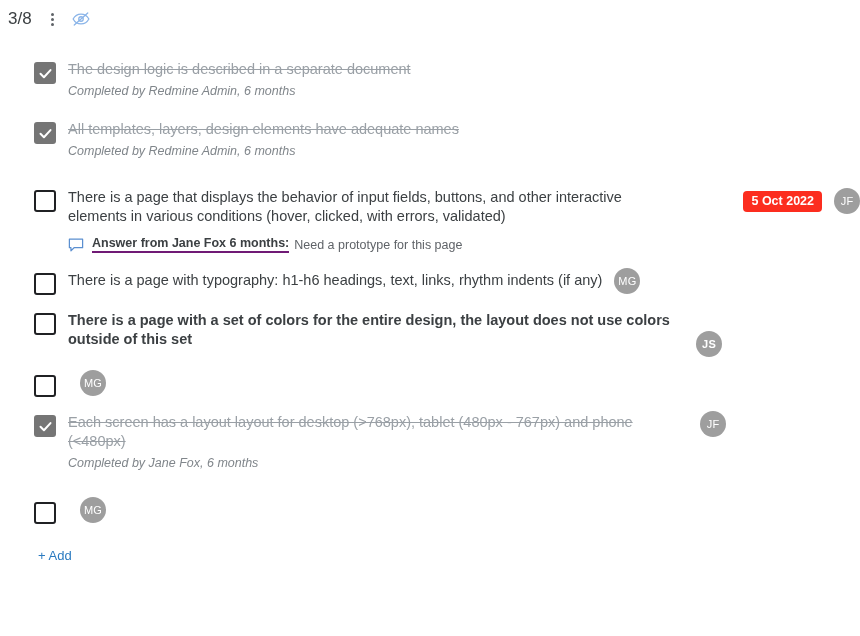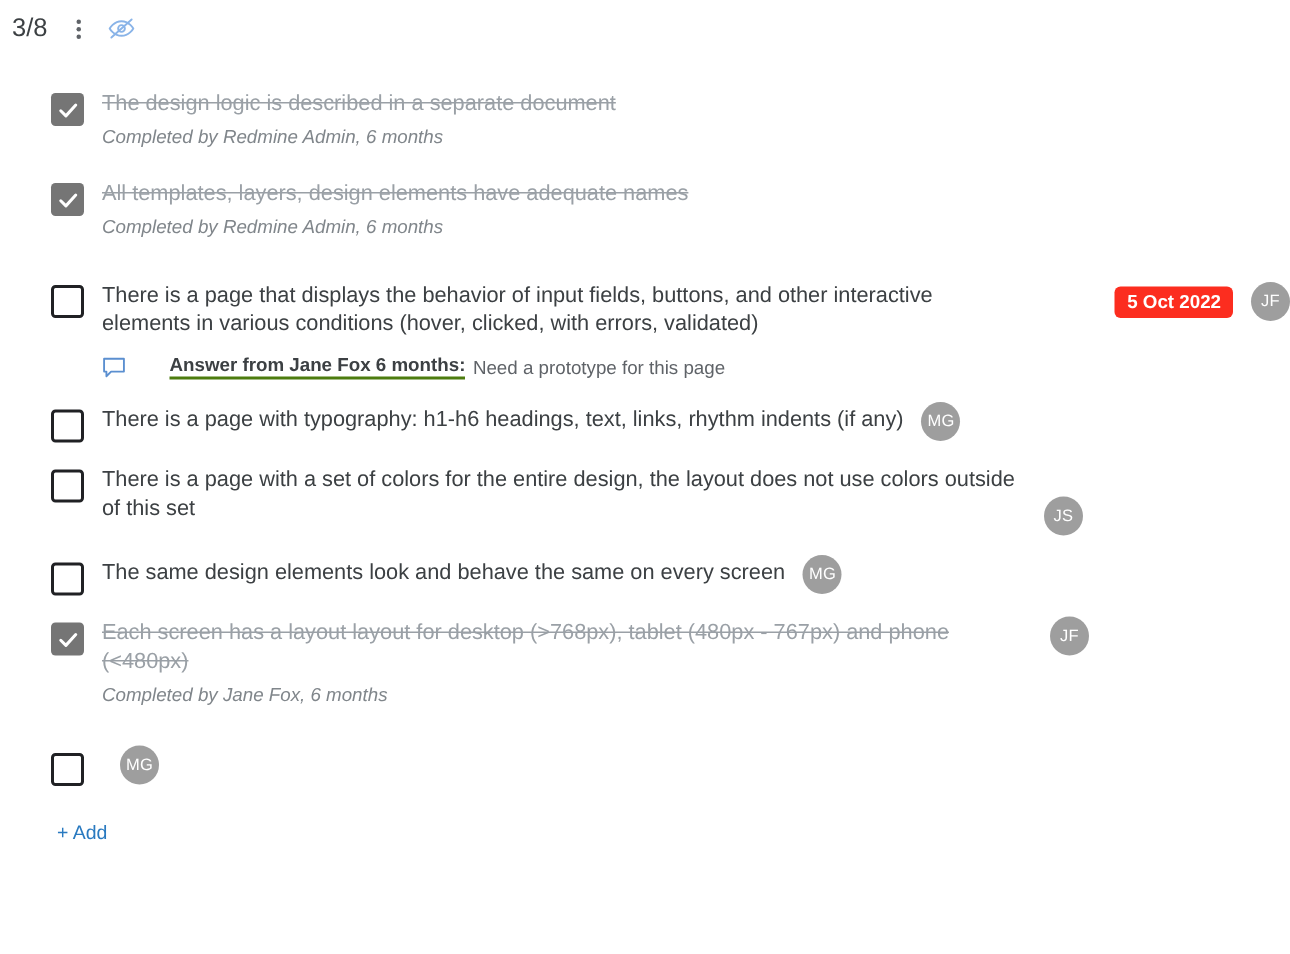--- a/index.html
+++ b/index.html
@@ -172,25 +172,24 @@
   .bubble-icon {
     flex: 0 0 auto;
     width: 16px;
     height: 14px;
     margin-right: 8px;
   }
   .answer-link {
     font-size: 12.5px;
     font-weight: bold;
     color: #3c4043;
-    border-bottom: 2px solid #4d7c0f;
+    border-bottom: 2px solid #701a75;
     padding-bottom: 1px;
     cursor: pointer;
     white-space: nowrap;
-    margin-left: 21px;
   }
   .answer-text {
     font-size: 12.5px;
     color: #5f6368;
     margin-left: 5px;
     white-space: nowrap;
   }
 
   .avatar {
     flex: 0 0 auto;
@@ -316,38 +315,37 @@
         <div class="checkbox-cell">
           <div class="checkbox"></div>
         </div>
         <div class="item-body">
           <div class="item-row">
             <div class="item-text">There is a page with typography: h1-h6 headings, text, links, rhythm indents (if any)</div>
             <div class="avatar">MG</div>
           </div>
         </div>
       </div>
-      <div class="item" style="margin-top: 10px;">
+      <div class="item" style="margin-top: 10px; font-weight: bold;">
         <div class="checkbox-cell">
           <div class="checkbox"></div>
         </div>
         <div class="item-body">
           <div class="item-row">
             <div class="item-text">There is a page with a set of colors for the entire design, the layout does not use colors outside of this set</div>
             <div class="avatar" style="margin-top: 20px; margin-left: 18px;">JS</div>
           </div>
         </div>
       </div>
       <div class="item" style="margin-top: 10px;">
         <div class="checkbox-cell">
           <div class="checkbox"></div>
         </div>
         <div class="item-body">
           <div class="item-row">
-            <div class="item-text">The same design elements look and behave the same on every screen</div>
             <div class="avatar">MG</div>
           </div>
         </div>
       </div>
       <div class="item item-checked" style="margin-top: 10px;">
         <div class="checkbox-cell">
           <div class="checkbox checked">
             <svg width="15" height="15" viewBox="0 0 24 24" fill="none" stroke="#ffffff" stroke-width="3.2" stroke-linecap="round" stroke-linejoin="round">
               <polyline points="4,12.5 9.5,18 20,6.5"></polyline>
             </svg>

